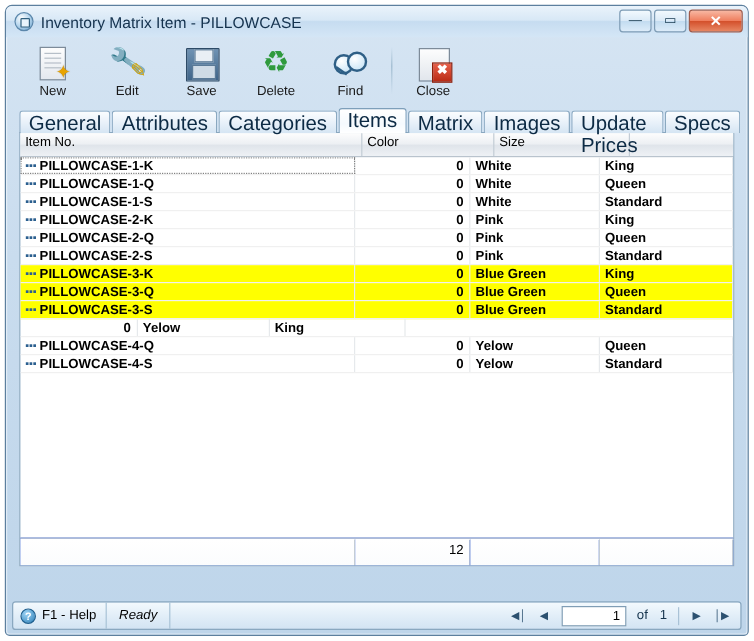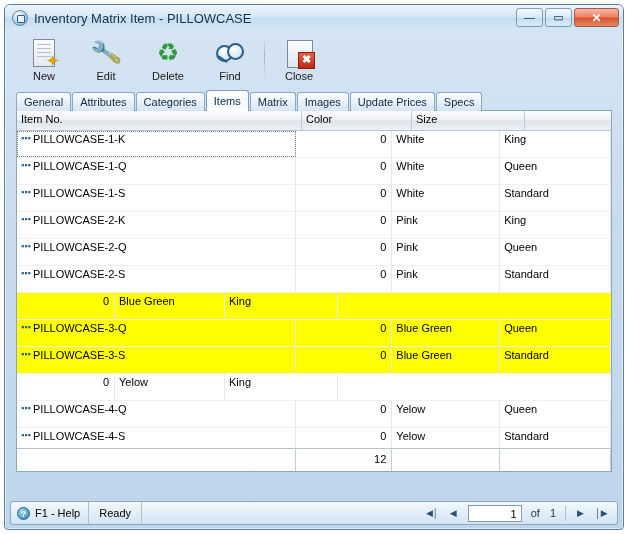--- a/index.html
+++ b/index.html
@@ -227,21 +227,21 @@
     margin: 0 0 0 6px;
     display: flex;
     align-items: flex-end;
     gap: 0px;
     z-index: 3;
   }
   .tab {
     height: 19px;
     line-height: 19px;
     padding: 0 7px;
-    font-size: 11px;
+    font-size: 17px;
     color: #0c2a44;
     border: 1px solid #8aa8c0;
     border-bottom: none;
     border-radius: 3px 3px 0 0;
     background: linear-gradient(to bottom, #fbfdff 0%, #e7f0f9 55%, #d5e5f3 100%);
     margin-right: 1px;
     box-sizing: border-box;
     position: relative;
     top: 1px;
   }
@@ -285,25 +285,26 @@
   .c-color { width: 110px; }
   .c-size { width: 113px; }
 
   .grid-body {
     position: relative;
     height: 318px;
     overflow: hidden;
   }
   .row {
     display: flex;
-    height: 27px;
+    height: 15px;
     font-size: 11px;
     color: #000;
     border-bottom: 1px solid #f0f0f0;
     box-sizing: border-box;
+    font-weight: bold;
   }
   .row.hl { background: #ffff00; }
   .row.first .cell.item { outline: 1px dotted #808080; outline-offset: -1px; }
   .cell {
     box-sizing: border-box;
     padding: 2px 4px 0 4px;
     border-right: 1px solid #e6e9ec;
     white-space: nowrap;
     overflow: hidden;
   }
@@ -361,20 +362,21 @@
     border: 1px solid #1e5f8f;
     color: #fff; font-size: 9px; font-weight: bold;
     text-align: center; line-height: 12px;
     box-sizing: border-box;
   }
   .sb-ready {
     padding: 0 10px;
     height: 100%;
     display: flex; align-items: center;
     border-right: 1px solid #a9c2d6;
+    font-style: italic;
   }
   .sb-spacer { flex: 1; }
   .nav {
     display: flex; align-items: center;
     gap: 2px;
     padding-right: 6px;
   }
   .nav-btn {
     width: 17px; height: 17px;
     display: flex; align-items: center; justify-content: center;
@@ -434,20 +436,26 @@
         </div>
 
         <div class="tb-item">
           <div class="tb-icon">
             <div class="ic-wrench">🔧</div>
               <div class="ic-pencil">✎</div>
           </div>
           <div class="tb-label">Edit</div>
         </div>
 
+        <div class="tb-item">
+          <div class="tb-icon">
+            <div class="ic-floppy"></div>
+          </div>
+          <div class="tb-label">Save</div>
+        </div>
 
         <div class="tb-item">
           <div class="tb-icon">
             <div class="ic-recycle">♻</div>
           </div>
           <div class="tb-label">Delete</div>
         </div>
 
         <div class="tb-item">
           <div class="tb-icon">
@@ -529,20 +537,21 @@
           </div>
 
           <div class="row">
             <div class="cell item c-item"><span class="rowmark">▪▪▪</span><span>PILLOWCASE-2-S</span></div>
             <div class="cell num c-stock">0</div>
             <div class="cell c-color">Pink</div>
             <div class="cell c-size">Standard</div>
           </div>
 
           <div class="row hl">
+            <div class="cell item c-item"><span class="rowmark">▪▪▪</span><span>PILLOWCASE-3-K</span></div>
             <div class="cell num c-stock">0</div>
             <div class="cell c-color">Blue Green</div>
             <div class="cell c-size">King</div>
           </div>
 
           <div class="row hl">
             <div class="cell item c-item"><span class="rowmark">▪▪▪</span><span>PILLOWCASE-3-Q</span></div>
             <div class="cell num c-stock">0</div>
             <div class="cell c-color">Blue Green</div>
             <div class="cell c-size">Queen</div>

